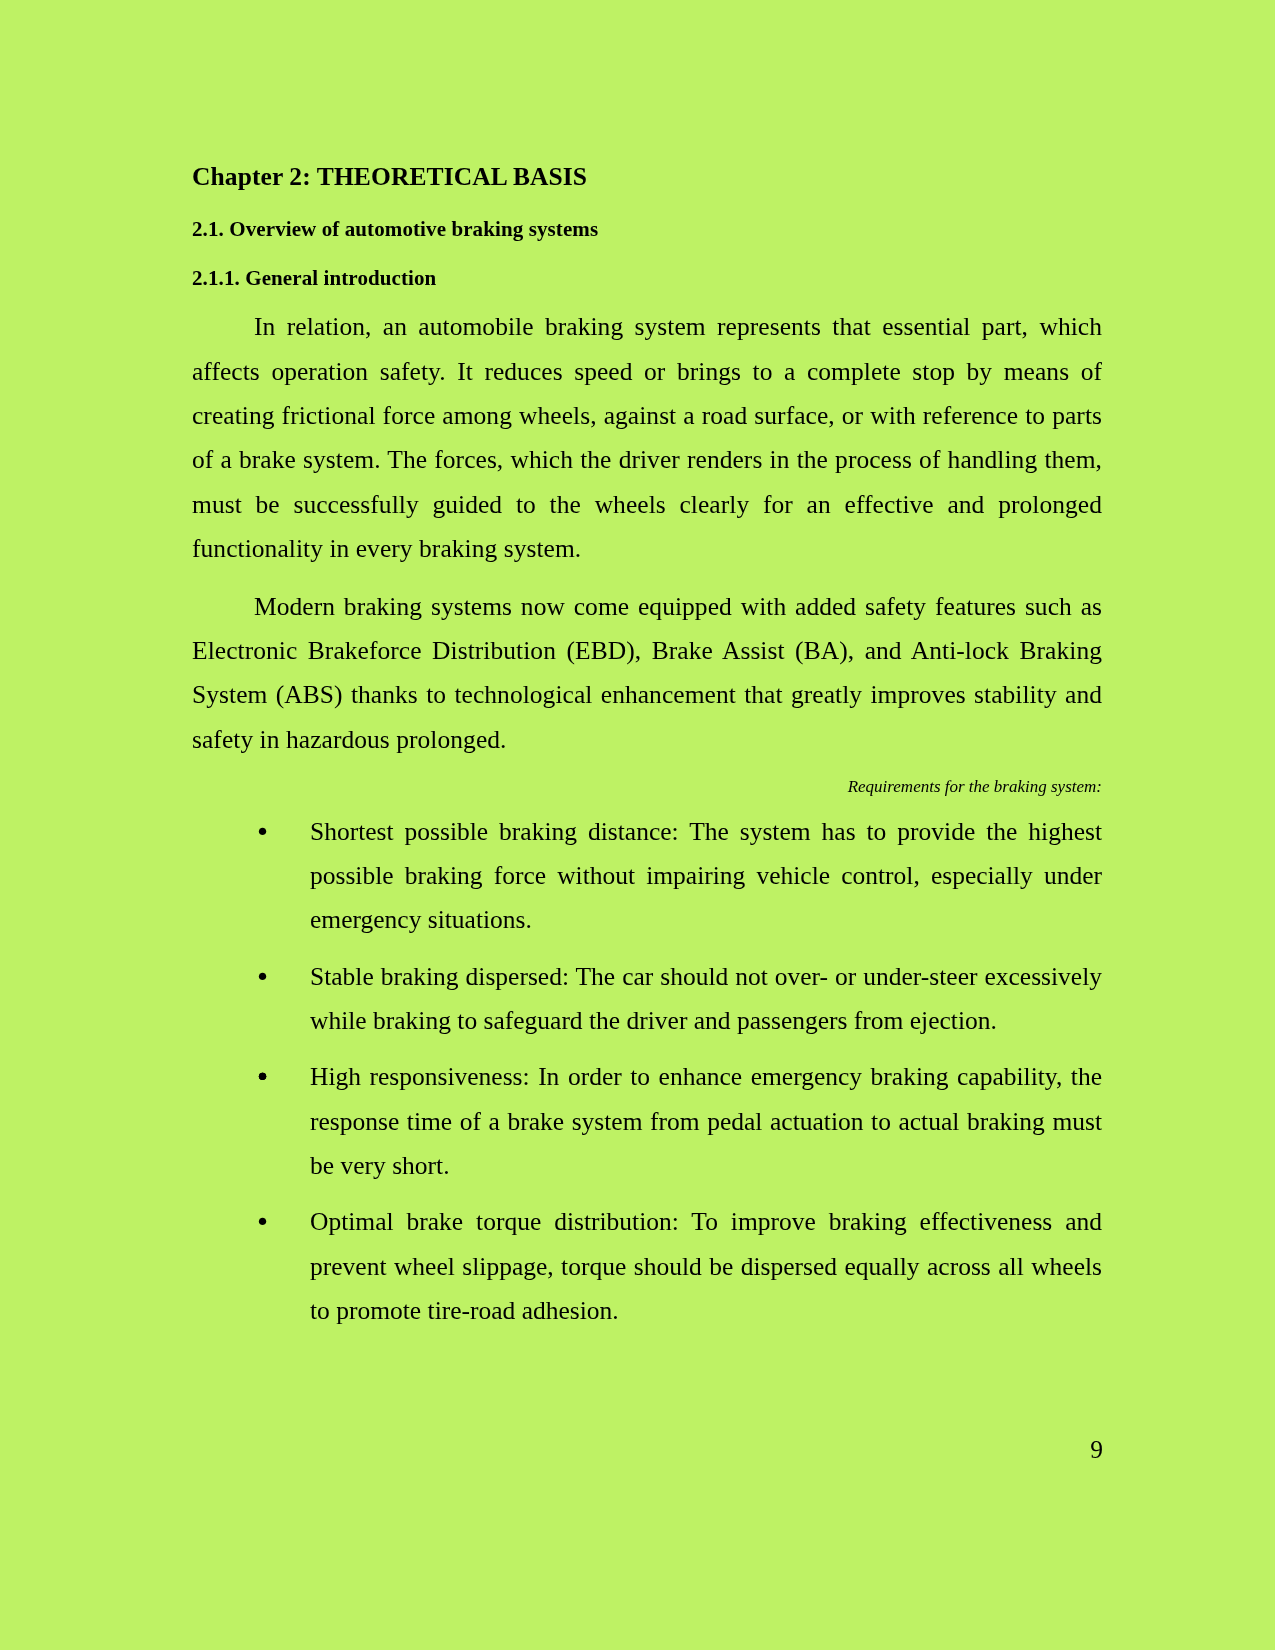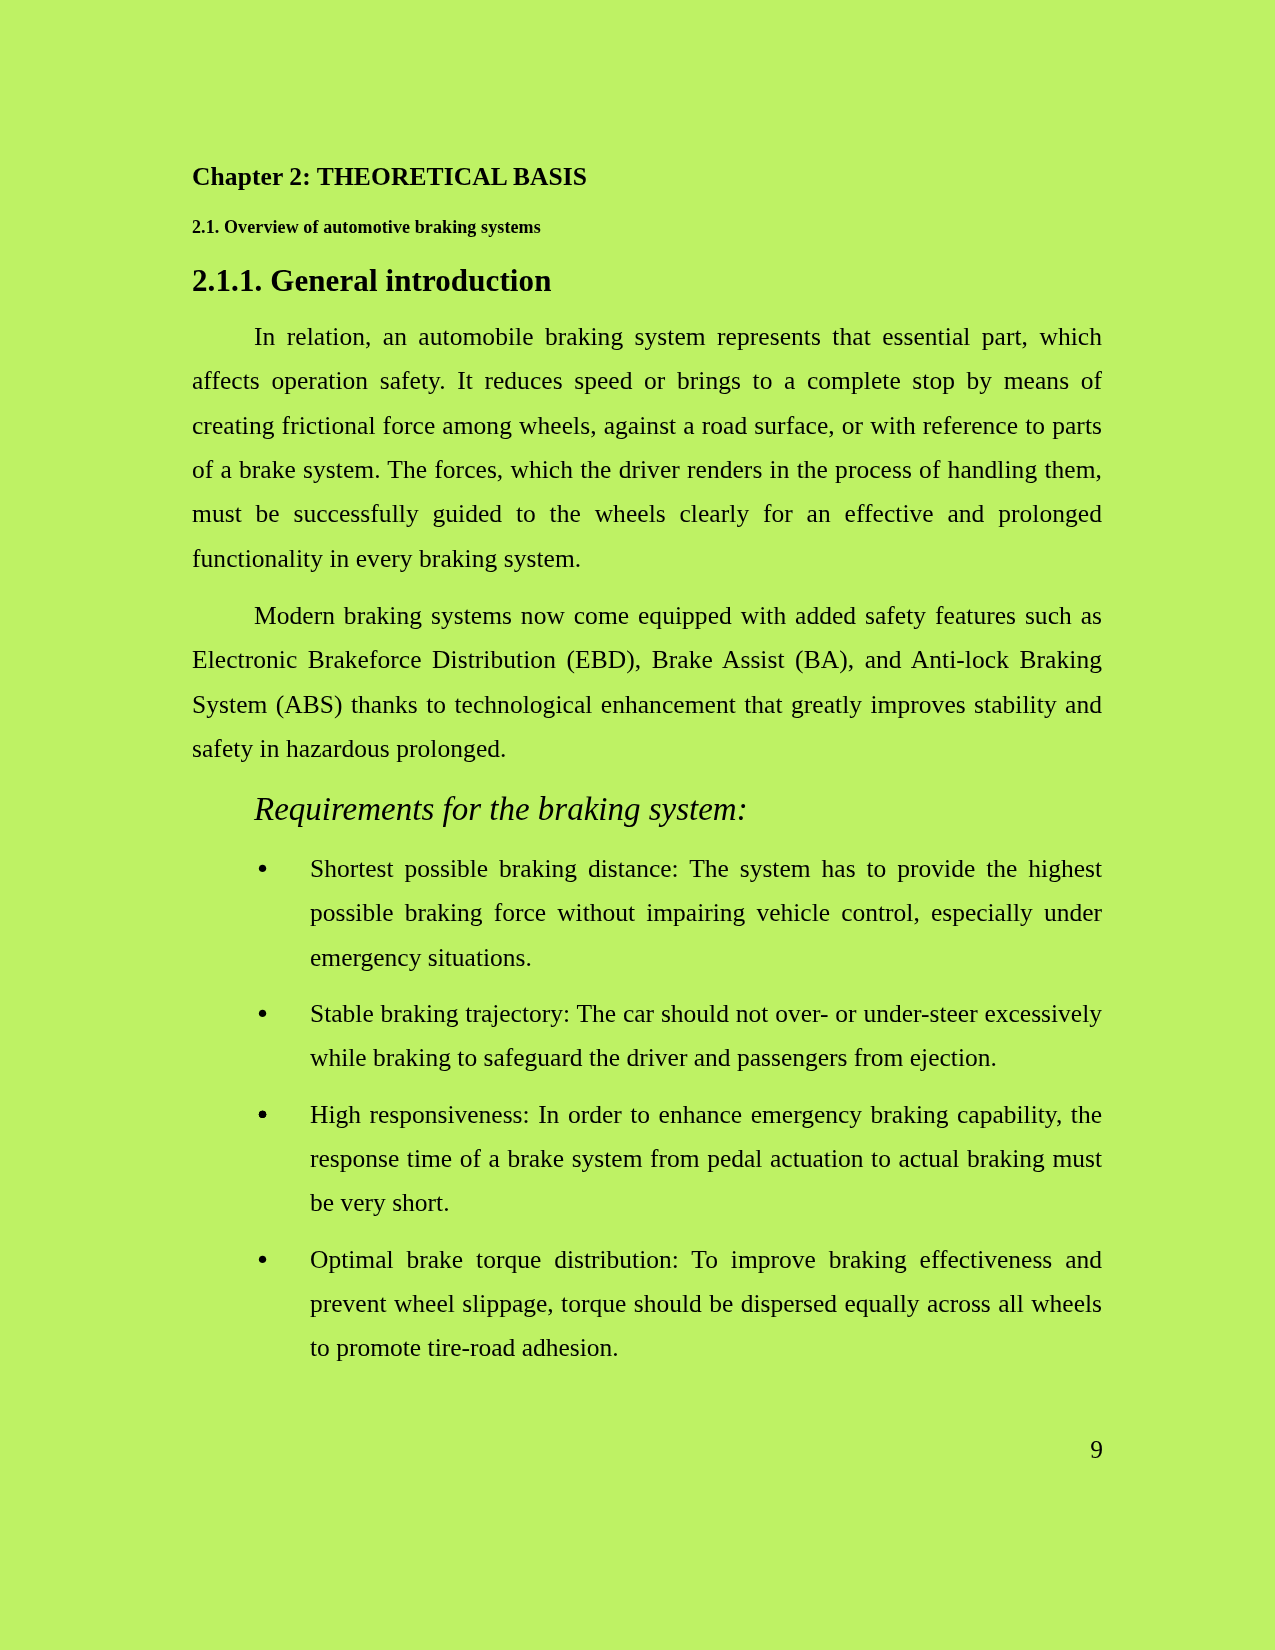--- a/index.html
+++ b/index.html
@@ -30,42 +30,42 @@
     margin: 0;
     padding: 0;
     line-height: 1.34;
     letter-spacing: 0.1px;
   }
   h1.chapter-heading {
     font-size: 25.5px;
     margin-bottom: 21px;
   }
   h2.section-heading {
-    font-size: 18px;
+    font-size: 21px;
     margin-bottom: 21px;
   }
   h3.subsection-heading {
-    font-size: 31px;
+    font-size: 21px;
   }
   p.body-paragraph {
     font-size: 25.5px;
     line-height: 1.74;
     text-align: justify;
     text-justify: inter-word;
     margin: 13px 0 10px 0;
     text-indent: 62px;
     letter-spacing: 0.05px;
   }
   p.italic-lead {
-    font-size: 33px;
+    font-size: 17px;
     font-style: italic;
     line-height: 1.74;
     margin: 6px 0 8px 0;
     text-indent: 62px;
-    text-align: left;
+    text-align: right;
   }
   ul.requirements-list {
     list-style: none;
     margin: 0;
     padding: 0;
   }
   ul.requirements-list > li {
     position: relative;
     font-size: 25.5px;
     line-height: 1.74;
@@ -114,21 +114,21 @@
 
     <p class="italic-lead">Requirements for the braking system:</p>
 
     <ul class="requirements-list">
       <li>
         <span class="bullet-marker">•</span>
         <span class="item-text">Shortest possible braking distance: The system has to provide the highest possible braking force without impairing vehicle control, especially under emergency situations.</span>
       </li>
       <li>
         <span class="bullet-marker">•</span>
-        <span class="item-text">Stable braking trajectory: The car should not over- or under-steer excessively while braking to safeguard the driver and passengers from ejection.</span>
+        <span class="item-text">Stable braking dispersed: The car should not over- or under-steer excessively while braking to safeguard the driver and passengers from ejection.</span>
       </li>
       <li>
         <span class="bullet-marker">•</span>
       </li>
       <li>
         <span class="bullet-marker">•</span>
       </li>
       <li>
         <span class="bullet-marker">•</span>
         <span class="item-text">High responsiveness: In order to enhance emergency braking capability, the response time of a brake system from pedal actuation to actual braking must be very short.</span>

